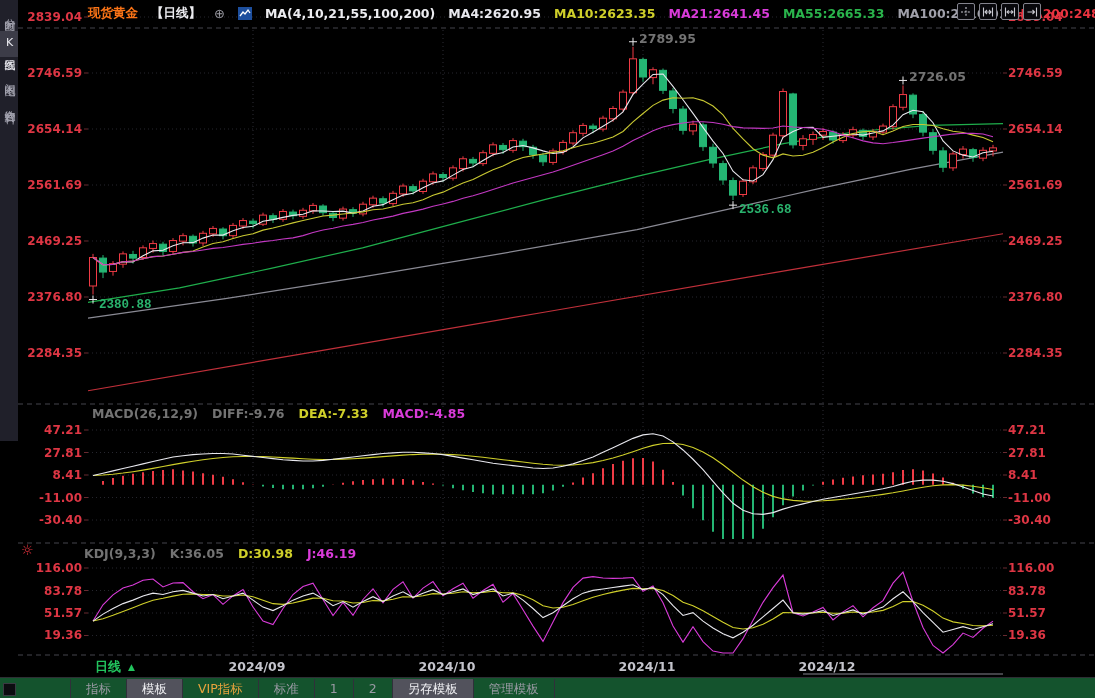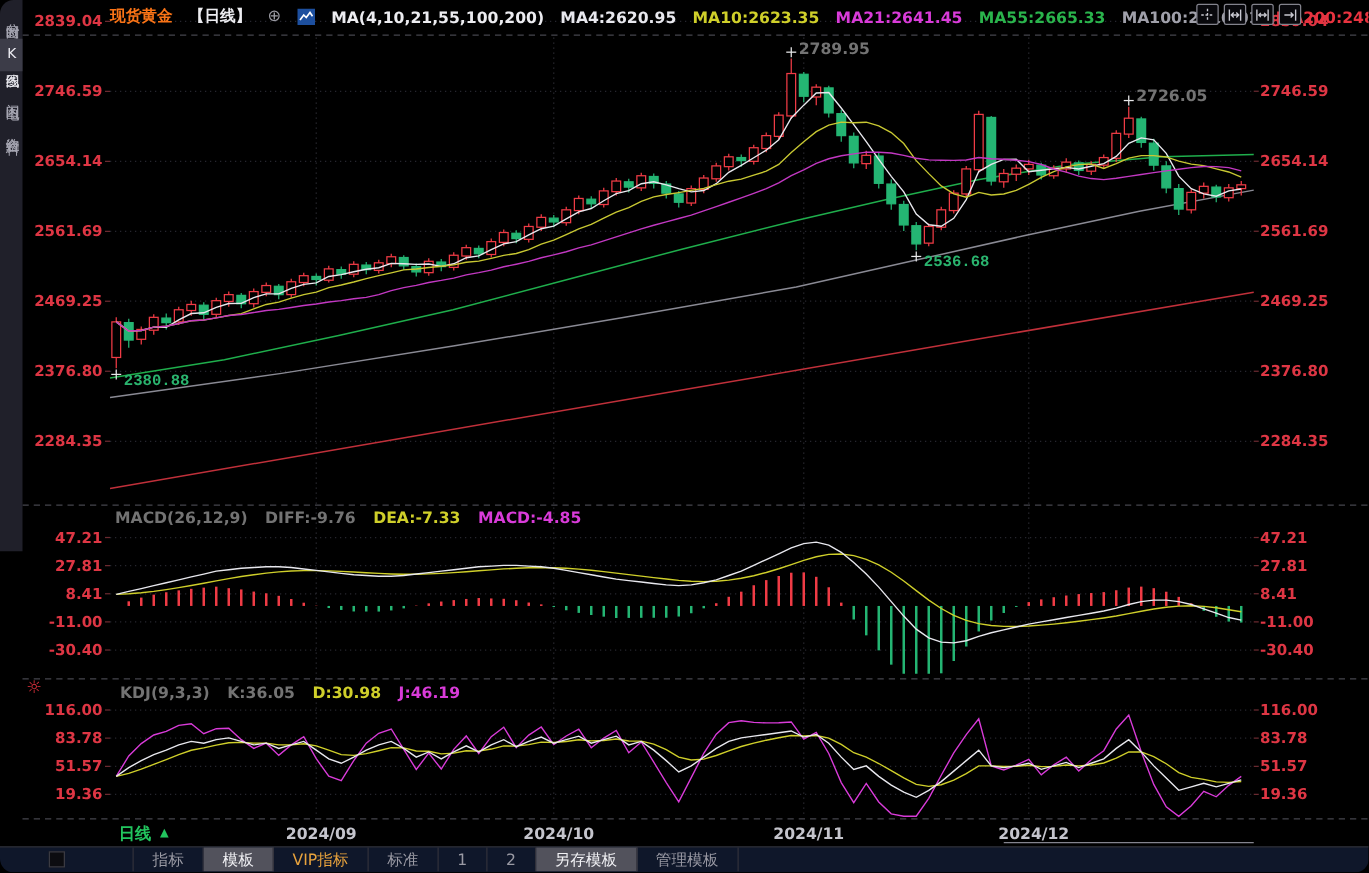--- a/index.html
+++ b/index.html
@@ -1,51 +1,51 @@
 <!DOCTYPE html>
 <html><head>
 <meta charset="utf-8">
 <style>
   html,body{margin:0;padding:0;background:#000;}
   .screen{position:relative;width:1095px;height:698px;background:#000;overflow:hidden;
-          font-family:"DejaVu Sans","Liberation Sans",sans-serif;border-radius:11px;}
+          font-family:"DejaVu Sans","Liberation Sans",sans-serif;}
   #chart-svg{position:absolute;left:0;top:0;}
   
   .sidebar{position:absolute;left:0;top:0;width:18px;height:436px;background:#20202a;
            display:flex;flex-direction:column;align-items:center;padding-top:5px;gap:13px;z-index:6;}
   .side-item{writing-mode:vertical-rl;text-orientation:upright;font-size:11px;color:#a6a6b2;
              letter-spacing:1px;cursor:pointer;padding:5px 1px;line-height:16px;}
   .side-item.selected{background:#3c3c48;color:#ececf2;}
   
   .header{position:absolute;left:88px;top:0;height:26px;display:flex;align-items:center;gap:13px;
           z-index:5;font-size:12.5px;font-weight:700;white-space:nowrap;}
   .hdr-title{color:#f97316;}
   .hdr-period{color:#ececf0;cursor:pointer;}
   .plus-icon{color:#9a9aa2;font-weight:400;font-size:13px;cursor:pointer;line-height:13px;}
   .mini-icon{width:14px;height:13px;background:#1d4f9e;display:inline-flex;align-items:center;
              justify-content:center;cursor:pointer;}
   .ma-chip{font-weight:700;}
   
   .macd-header{position:absolute;left:92px;top:406px;display:flex;gap:14px;font-size:12.5px;
                font-weight:700;z-index:5;white-space:nowrap;}
-  .kdj-header{position:absolute;left:96px;top:546px;display:flex;gap:14px;font-size:12.5px;
+  .kdj-header{position:absolute;left:84px;top:546px;display:flex;gap:14px;font-size:12.5px;
               font-weight:700;z-index:5;white-space:nowrap;}
   .ind-white{color:#737373;} .ind-yellow{color:#cfcf2a;} .ind-magenta{color:#d93bd9;}
   .dot-icon{position:absolute;left:21px;top:543px;color:#e8333f;font-size:14px;line-height:15px;
             z-index:6;cursor:pointer;}
   
   .ann{position:absolute;font-size:12.5px;font-weight:700;z-index:6;white-space:nowrap;}
   .ann.high{color:#737373;} .ann.low{color:#2ab46e;font-family:Liberation Mono, monospace;}
   
   .period-tag{position:absolute;left:95px;top:658px;color:#22c55e;font-weight:700;font-size:13px;
               z-index:6;display:flex;align-items:center;gap:7px;cursor:pointer;}
   .period-tag .tri{font-size:9px;}
   
-  .toolbar{position:absolute;left:0;right:0;bottom:0;height:20px;background:#0f172a;
-           border-top:1px solid #2e2e34;display:flex;align-items:flex-start;z-index:7;font-size:12.5px;padding-left:36px;}
+  .toolbar{position:absolute;left:0;right:0;bottom:0;height:20px;background:#14532d;
+           border-top:1px solid #2e2e34;display:flex;align-items:center;z-index:7;font-size:12.5px;}
   .win-sq{width:11px;height:11px;margin:3px 4px 0 3px;background:#0c0c10;border:1px solid #3a3a42;}
   .tabs{display:flex;margin-left:50px;}
   .tab{padding:0 15px;line-height:19px;color:#9a9aa4;border-right:1px solid #30303a;cursor:pointer;
        white-space:nowrap;}
   .tab.first{border-left:1px solid #30303a;}
   .tab.selected{background:#52525c;color:#f2f2f5;}
   .tab.vip{color:#e8a33d;}
   
   .tools{position:absolute;left:957px;top:3px;display:flex;gap:4px;z-index:6;}
   .tool{width:16px;height:15px;border:1px solid #83838d;border-radius:2px;display:flex;

